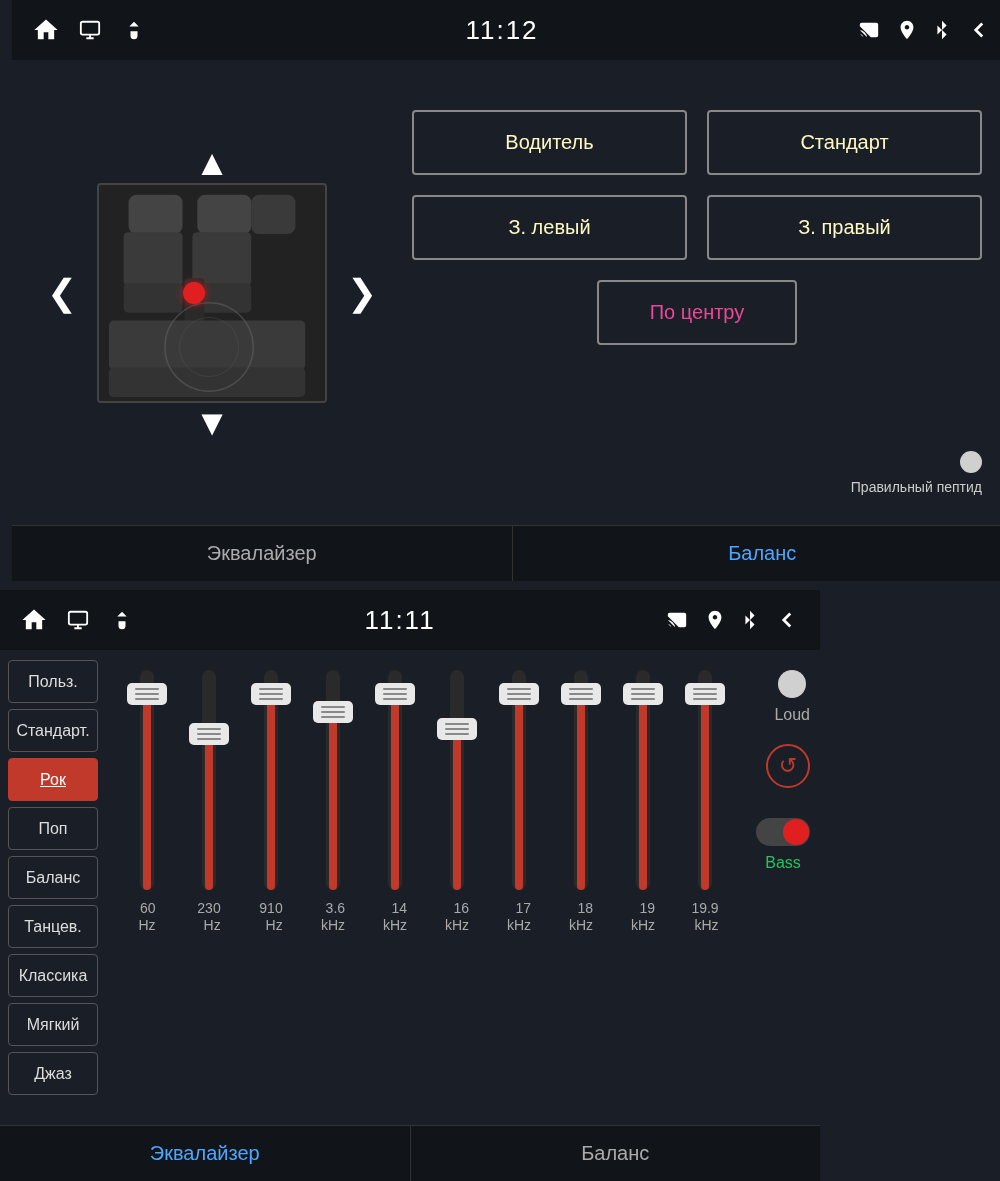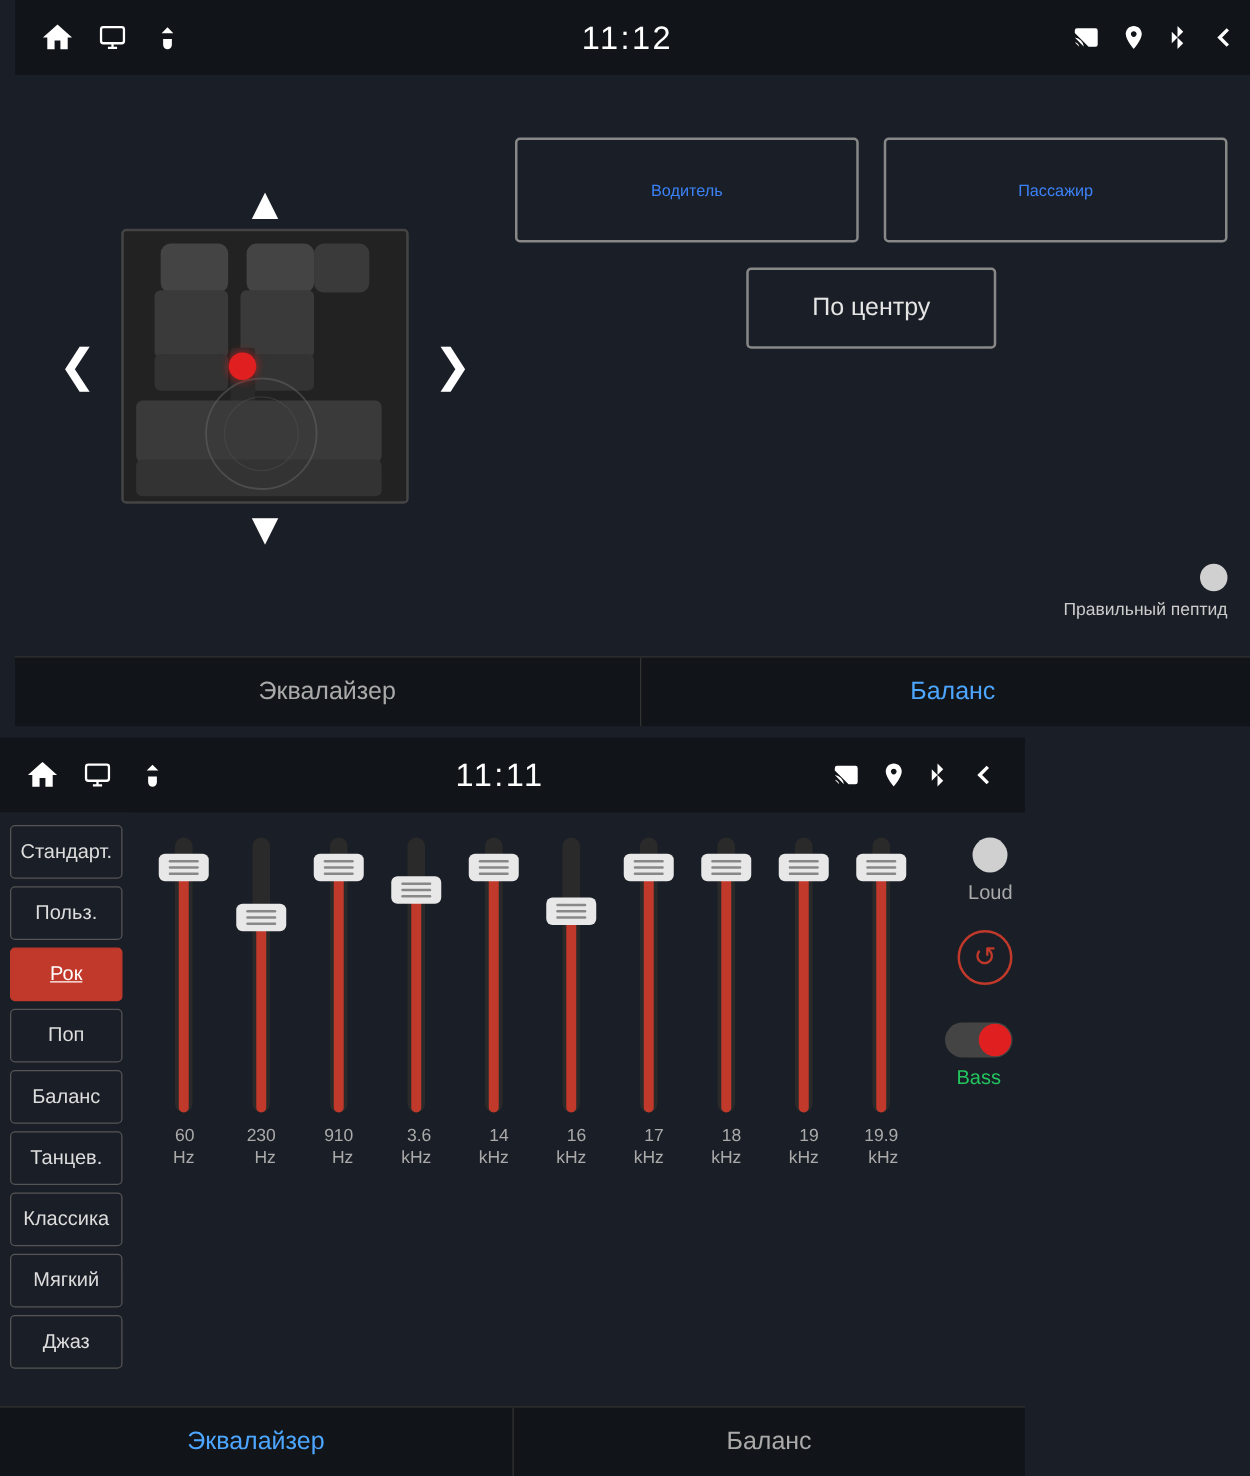--- a/index.html
+++ b/index.html
@@ -132,38 +132,38 @@
       flex-direction: column;
       gap: 20px;
       padding-top: 30px;
     }
     .seat-buttons-row {
       display: flex;
       gap: 20px;
     }
     .seat-btn {
       flex: 1;
-      height: 84px;
+      height: 65px;
       background: transparent;
       border: 2px solid #888;
       border-radius: 4px;
-      color: #3b82f6;
-      font-size: 13px;
+      color: #fef9c3;
+      font-size: 20px;
       cursor: pointer;
       display: flex;
       align-items: center;
       justify-content: center;
     }
     .seat-btn-center {
       width: 200px;
       height: 65px;
       background: transparent;
       border: 2px solid #888;
       border-radius: 4px;
-      color: #e5e5e5;
+      color: #ec4899;
       font-size: 20px;
       cursor: pointer;
       display: flex;
       align-items: center;
       justify-content: center;
     }
     .seat-center-row {
       display: flex;
       justify-content: center;
     }
@@ -511,21 +511,25 @@
         </div>
         <div class="seat-arrow-side">❯</div>
       </div>
       <div class="seat-nav-btn">▼</div>
     </div>
 
     <div style="flex:1; display:flex; flex-direction:column; justify-content:space-between;">
       <div class="seat-buttons">
         <div class="seat-buttons-row">
           <div class="seat-btn">Водитель</div>
-          <div class="seat-btn">Пассажир</div>
+          <div class="seat-btn">Стандарт</div>
+        </div>
+        <div class="seat-buttons-row">
+          <div class="seat-btn">З. левый</div>
+          <div class="seat-btn">З. правый</div>
         </div>
         <div class="seat-center-row">
           <div class="seat-btn-center">По центру</div>
         </div>
       </div>
 
       <div class="peptide-area">
         <div class="peptide-dot"></div>
         <span class="peptide-text">Правильный пептид</span>
       </div>
@@ -581,22 +585,22 @@
         <svg width="26" height="26" viewBox="0 0 24 24" fill="none" stroke="#fff" stroke-width="2.5">
             <polyline points="15 18 9 12 15 6"></polyline>
           </svg>
       </span>
     </div>
   </div>
 
   <div class="eq-main">
 
     <div class="eq-sidebar" id="eq-sidebar">
-    <button class="eq-preset-btn">Стандарт.</button>
-        <button class="eq-preset-btn">Польз.</button>
+    <button class="eq-preset-btn">Польз.</button>
+        <button class="eq-preset-btn">Стандарт.</button>
         <button class="eq-preset-btn selected">Рок</button>
         <button class="eq-preset-btn">Поп</button>
         <button class="eq-preset-btn">Баланс</button>
         <button class="eq-preset-btn">Танцев.</button>
         <button class="eq-preset-btn">Классика</button>
         <button class="eq-preset-btn">Мягкий</button>
         <button class="eq-preset-btn">Джаз</button>
       </div>
 
     <div class="eq-sliders-area">

